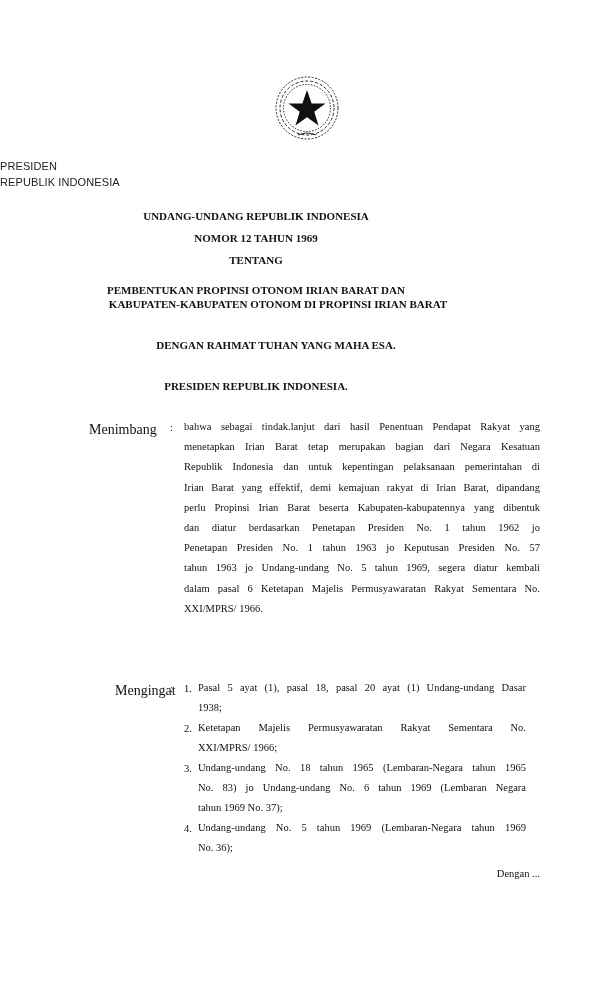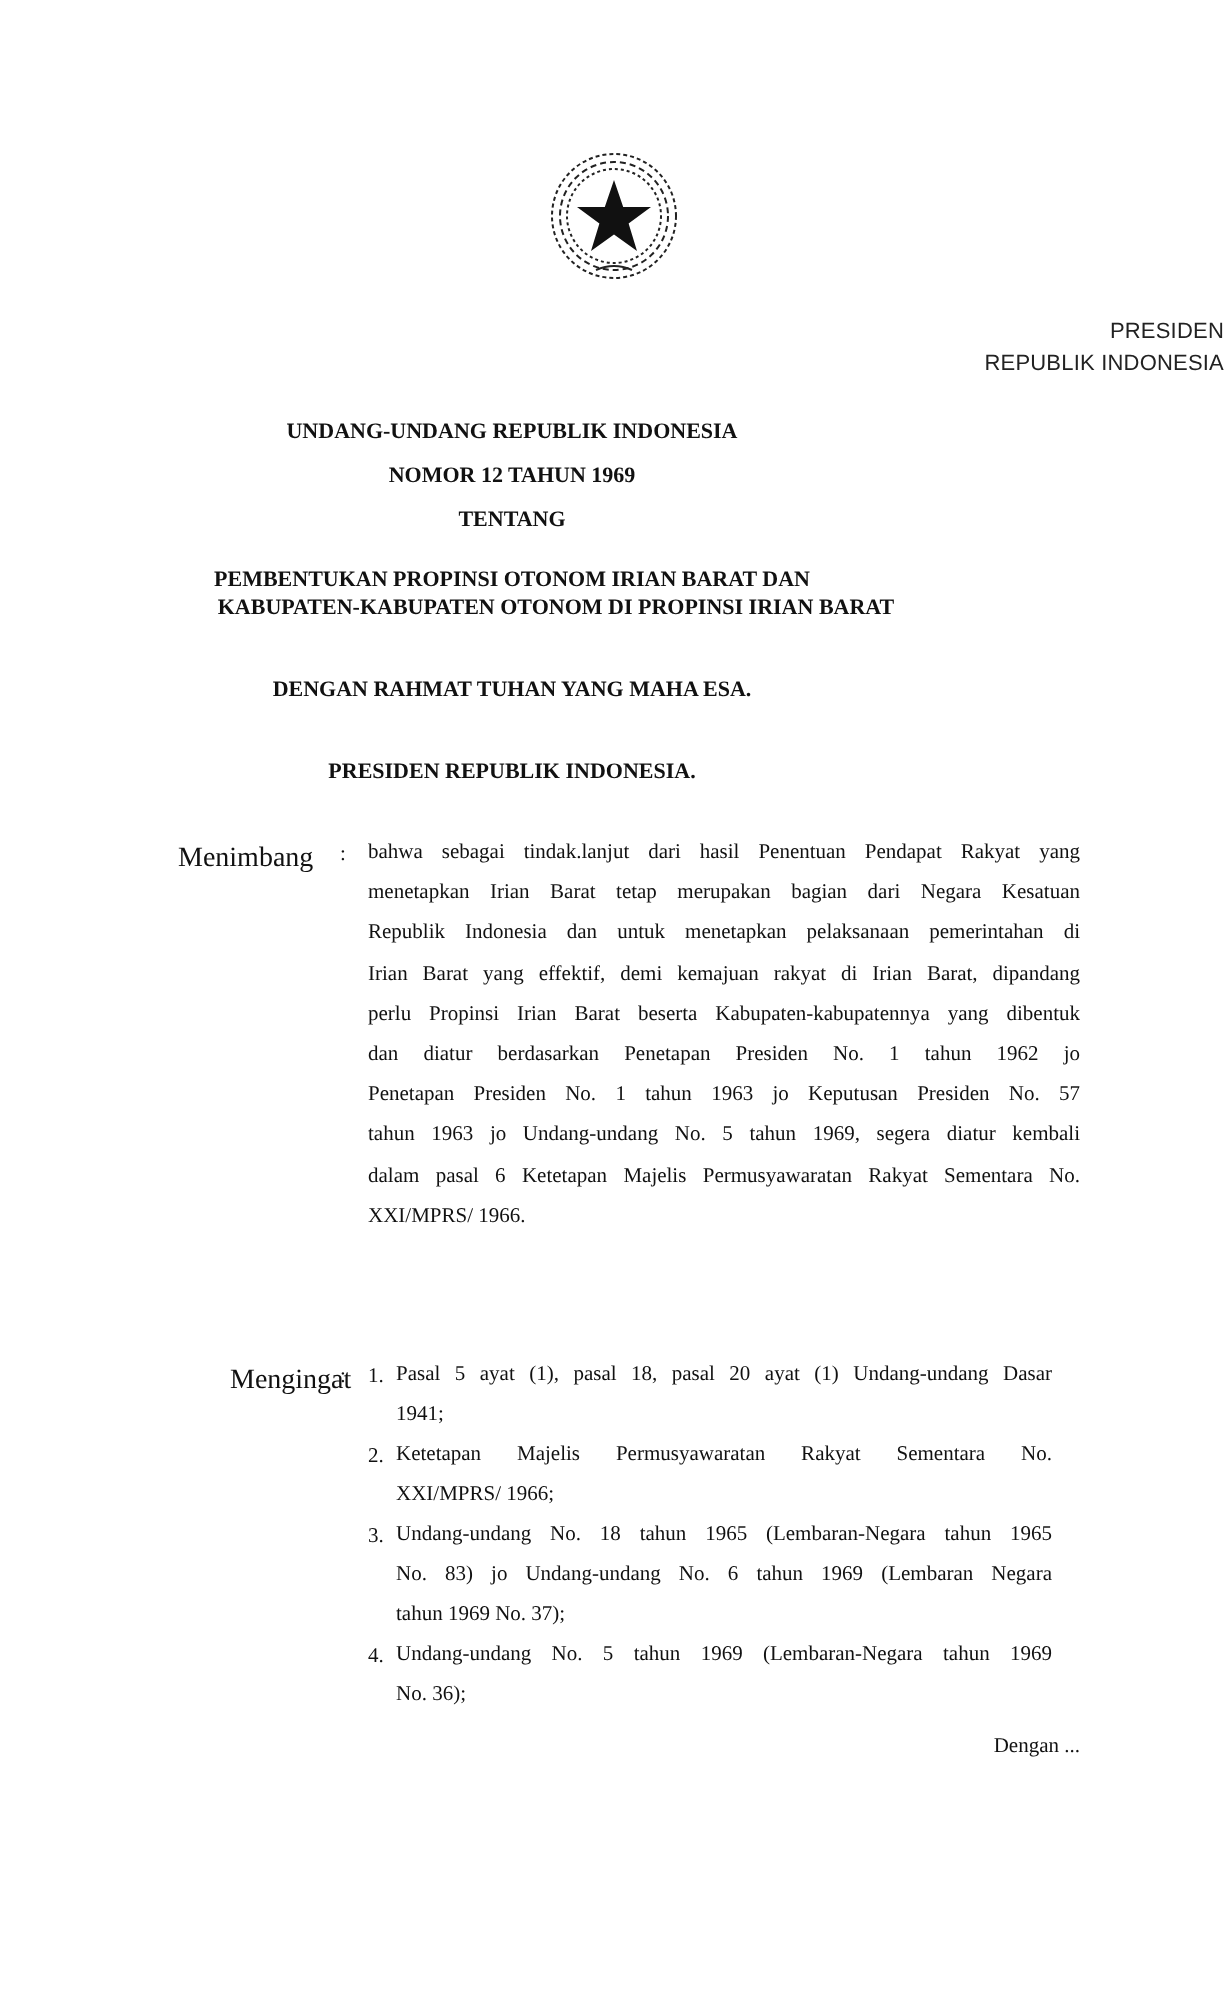--- a/index.html
+++ b/index.html
@@ -1,19 +1,19 @@
 <!DOCTYPE html>
 <html><head>
   <meta charset="utf-8">
   <style>
     html, body { margin: 0; padding: 0; background: #ffffff; }
     body { width: 612px; height: 1008px; position: relative; overflow: hidden;
            font-family: "Liberation Serif", serif; color: #111; }
     .emblem { position: absolute; left: 272px; top: 73px; width: 70px; height: 70px; }
-    .emblem-cap { position: absolute; left: 0; width: 612px; text-align: right;
+    .emblem-cap { position: absolute; left: 0; width: 612px; text-align: left;
                   font-family: "Liberation Sans", sans-serif; font-size: 11px; color: #222; letter-spacing: 0.1px; }
     .title { position: absolute; left: 0; width: 512px; text-align: center;
              font-weight: bold; font-size: 11px; }
     .label { position: absolute; left: 89px; font-size: 14px; }
     .colon { position: absolute; left: 170px; font-size: 10.5px; }
     .para { position: absolute; left: 184px; width: 356px; font-size: 10.5px;
             line-height: 20.2px; text-align: justify; }
     .para .line { display: block; text-align: justify; text-align-last: justify; height: 20.2px; }
     .para .line.last { text-align-last: left; }
     .num { position: absolute; left: 184px; font-size: 10.5px; }
@@ -37,45 +37,45 @@
   </svg>
 </div>
 <div class="emblem-cap" style="top:160px;">PRESIDEN</div>
 <div class="emblem-cap" style="top:176px;">REPUBLIK INDONESIA</div>
 
 <div class="title" style="top:210px;">UNDANG-UNDANG REPUBLIK INDONESIA</div>
 <div class="title" style="top:232px;">NOMOR 12 TAHUN 1969</div>
 <div class="title" style="top:254px;">TENTANG</div>
 <div class="title" style="top:284px;">PEMBENTUKAN PROPINSI OTONOM IRIAN BARAT DAN</div>
 <div class="title" style="top:298px;padding-left:22px;">KABUPATEN-KABUPATEN OTONOM DI PROPINSI IRIAN BARAT</div>
-<div class="title" style="top:339px;">DENGAN RAHMAT TUHAN YANG MAHA ESA.</div>
+<div class="title" style="top:339px;padding-left:20px;">DENGAN RAHMAT TUHAN YANG MAHA ESA.</div>
 <div class="title" style="top:380px;">PRESIDEN REPUBLIK INDONESIA.</div>
 
 <div class="label" style="top:422px;">Menimbang</div>
 <div class="colon" style="top:422px;">:</div>
 <div class="para" style="top:417px;">
   <span class="line">bahwa sebagai tindak.lanjut dari hasil Penentuan Pendapat Rakyat yang</span>
   <span class="line">menetapkan Irian Barat tetap merupakan bagian dari Negara Kesatuan</span>
-  <span class="line">Republik Indonesia dan untuk menetapkan pelaksanaan pemerintahan di</span>
+  <span class="line">Republik Indonesia dan untuk kepentingan pelaksanaan pemerintahan di</span>
   <span class="line">Irian Barat yang effektif, demi kemajuan rakyat di Irian Barat, dipandang</span>
   <span class="line">perlu Propinsi Irian Barat beserta Kabupaten-kabupatennya yang dibentuk</span>
   <span class="line">dan diatur berdasarkan Penetapan Presiden No. 1 tahun 1962 jo</span>
   <span class="line">Penetapan Presiden No. 1 tahun 1963 jo Keputusan Presiden No. 57</span>
   <span class="line">tahun 1963 jo Undang-undang No. 5 tahun 1969, segera diatur kembali</span>
   <span class="line">dalam pasal 6 Ketetapan Majelis Permusyawaratan Rakyat Sementara No.</span>
   <span class="line last">XXI/MPRS/ 1966.</span>
 </div>
 
 <div class="label" style="top:683px;margin-left:26px;">Mengingat</div>
 <div class="colon" style="top:683px;">:</div>
 
 <div class="num" style="top:683px;">1.</div>
 <div class="item" style="top:678px;">
   <span class="line">Pasal 5 ayat (1), pasal 18, pasal 20 ayat (1) Undang-undang Dasar</span>
-  <span class="line last">1941;</span>
+  <span class="line last">1938;</span>
 </div>
 
 <div class="num" style="top:723px;">2.</div>
 <div class="item" style="top:718px;">
   <span class="line">Ketetapan Majelis Permusyawaratan Rakyat Sementara No.</span>
   <span class="line last">XXI/MPRS/ 1966;</span>
 </div>
 
 <div class="num" style="top:763px;">3.</div>
 <div class="item" style="top:758px;">

